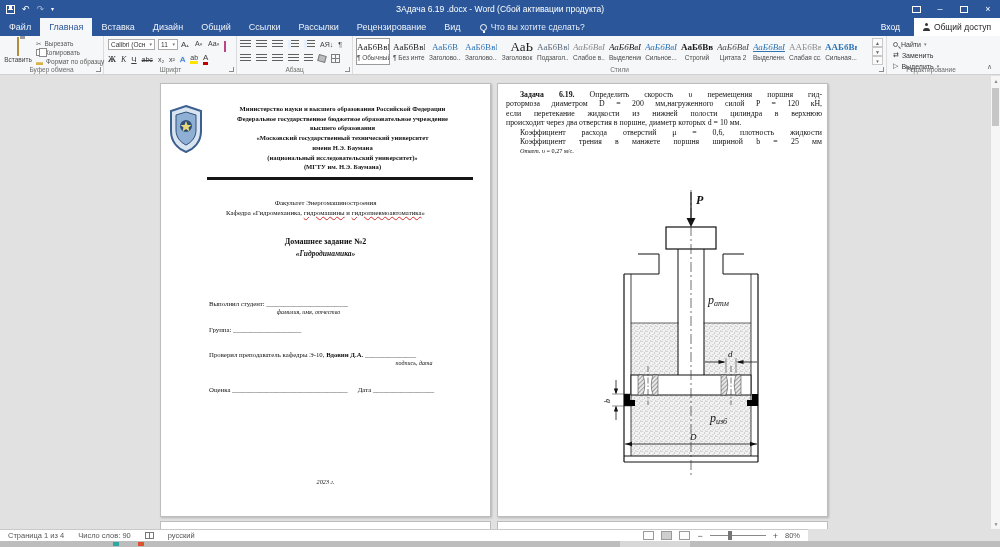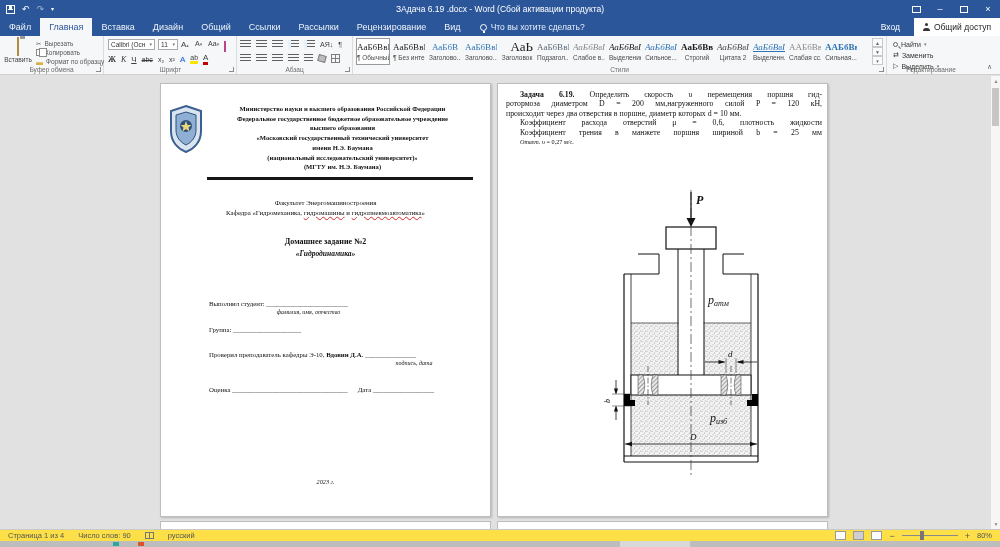--- a/index.html
+++ b/index.html
@@ -137,21 +137,21 @@
   .lead-i { font-style:italic; }
   .diagram { position:absolute; left:88px; top:106px; }
 
   
   .vscroll { position:absolute; right:0; top:0; width:10px; height:453px; background:#f6f6f6; border-left:1px solid #e0e0e0; }
   .vs-up { position:absolute; top:2px; left:0; width:10px; text-align:center; font-size:5px; color:#888; }
   .vs-dn { position:absolute; bottom:2px; left:0; width:10px; text-align:center; font-size:5px; color:#888; }
   .vs-thumb { position:absolute; top:12px; left:1px; width:7px; height:38px; background:#c6c6c6; }
 
   
-  .statusbar { position:absolute; left:0; top:529px; width:1000px; height:12px; background:#fde047; border-top:1px solid #c9c9c9; display:flex; align-items:center; padding:0 8px; gap:14px; font-size:7.5px; color:#555; }
+  .statusbar { position:absolute; left:0; top:529px; width:808px; height:12px; background:#ffffff; border-top:1px solid #c9c9c9; display:flex; align-items:center; padding:0 8px; gap:14px; font-size:7.5px; color:#555; }
   .book-ic { width:9px; height:7px; border:1px solid #777; background:linear-gradient(#777,#777) center/1px 7px no-repeat; }
   .sb-right { margin-left:auto; display:flex; align-items:center; gap:7px; }
   .view-ic { width:11px; height:9px; border:1px solid #9a9a9a; background:#fdfdfd; }
   .view-ic.sel { background:#cfcfcf; }
   .zoom-track { position:relative; width:56px; height:1px; background:#8a8a8a; }
   .zoom-thumb { position:absolute; left:33%; top:-4px; width:4px; height:9px; background:#767676; }
   .zsign { font-size:9px; color:#555; }
 
   
   .taskstrip { position:absolute; left:0; top:541px; width:1000px; height:6px; background:#bdbdbd; }
@@ -403,20 +403,21 @@
     <div class="fld" style="top:267px;"><span>Проверил преподаватель кафедры Э-10, </span><b>Вдовин Д.А.</b><span> _______________</span></div>
     <div class="hint" style="top:276px; left:222px; width:62px;">подпись, дата</div>
     <div class="fld" style="top:302px;"><span>Оценка</span><span> __________________________________</span><span style="margin-left:10px;">Дата</span><span> __________________</span></div>
     <div class="p1-year">2023  г.</div>
   </div>
 
   <div class="page page2">
     <div id="problem-lines">
         <div class="pline ind just"><span class="lead-b">Задача 6.19.</span><span> Определить скорость  υ  перемещения поршня гид-</span></div>
         <div class="pline just"><span>ротормоза диаметром D = 200 мм,нагруженного силой P = 120 кН,</span></div>
+        <div class="pline just"><span>если перетекание жидкости из нижней полости цилиндра в верхнюю</span></div>
         <div class="pline"><span>происходит через два отверстия в поршне, диаметр которых d = 10 мм.</span></div>
         <div class="pline ind just"><span>Коэффициент расхода отверстий μ = 0,6, плотность жидкости</span></div>
         <div class="pline ind just"><span>Коэффициент трения в манжете поршня шириной b = 25 мм</span></div>
         <div class="pline ind small"><span class="lead-i">Ответ.</span><span>  υ = 0,27  м/с.</span></div>
       </div>
 
     <svg class="diagram" width="215" height="290" viewBox="0 0 215 290">
       <defs>
         <pattern id="stip" width="5" height="5" patternUnits="userSpaceOnUse">
           <rect width="5" height="5" fill="#f2f2f2"></rect>

